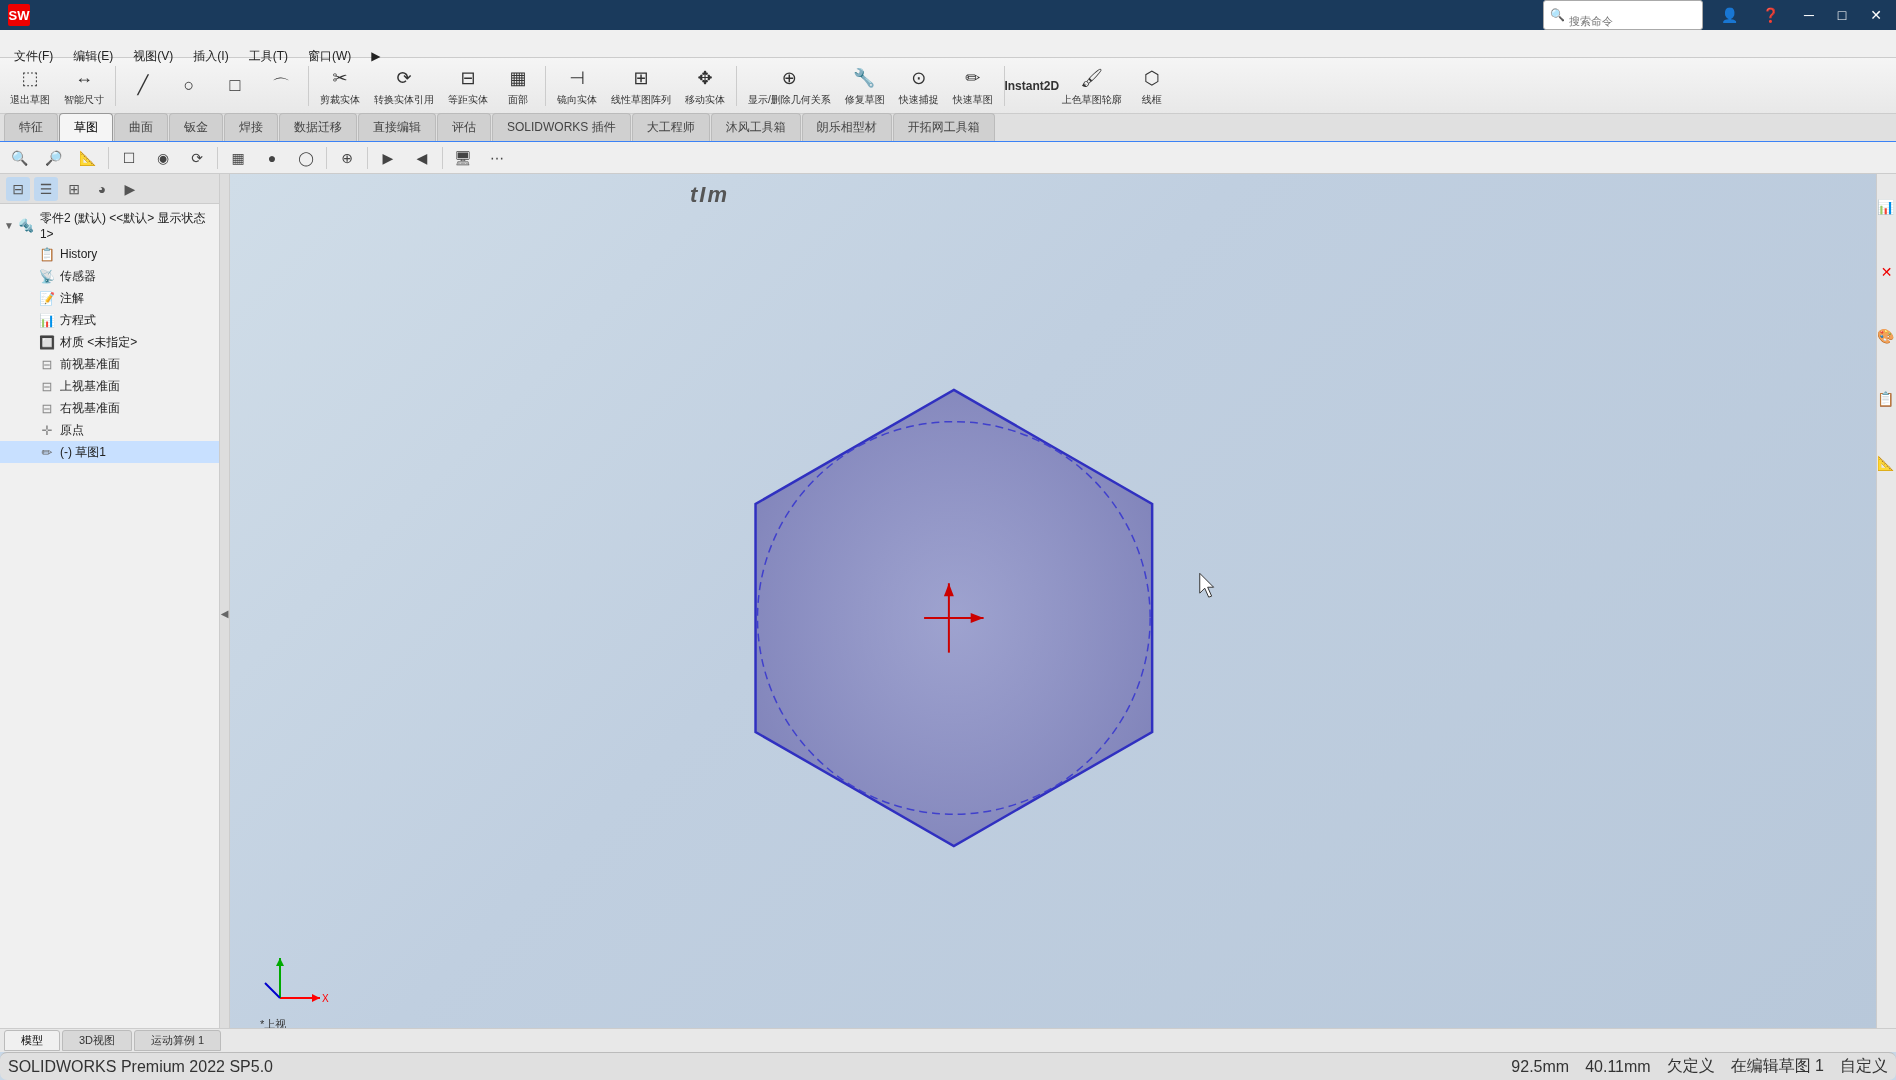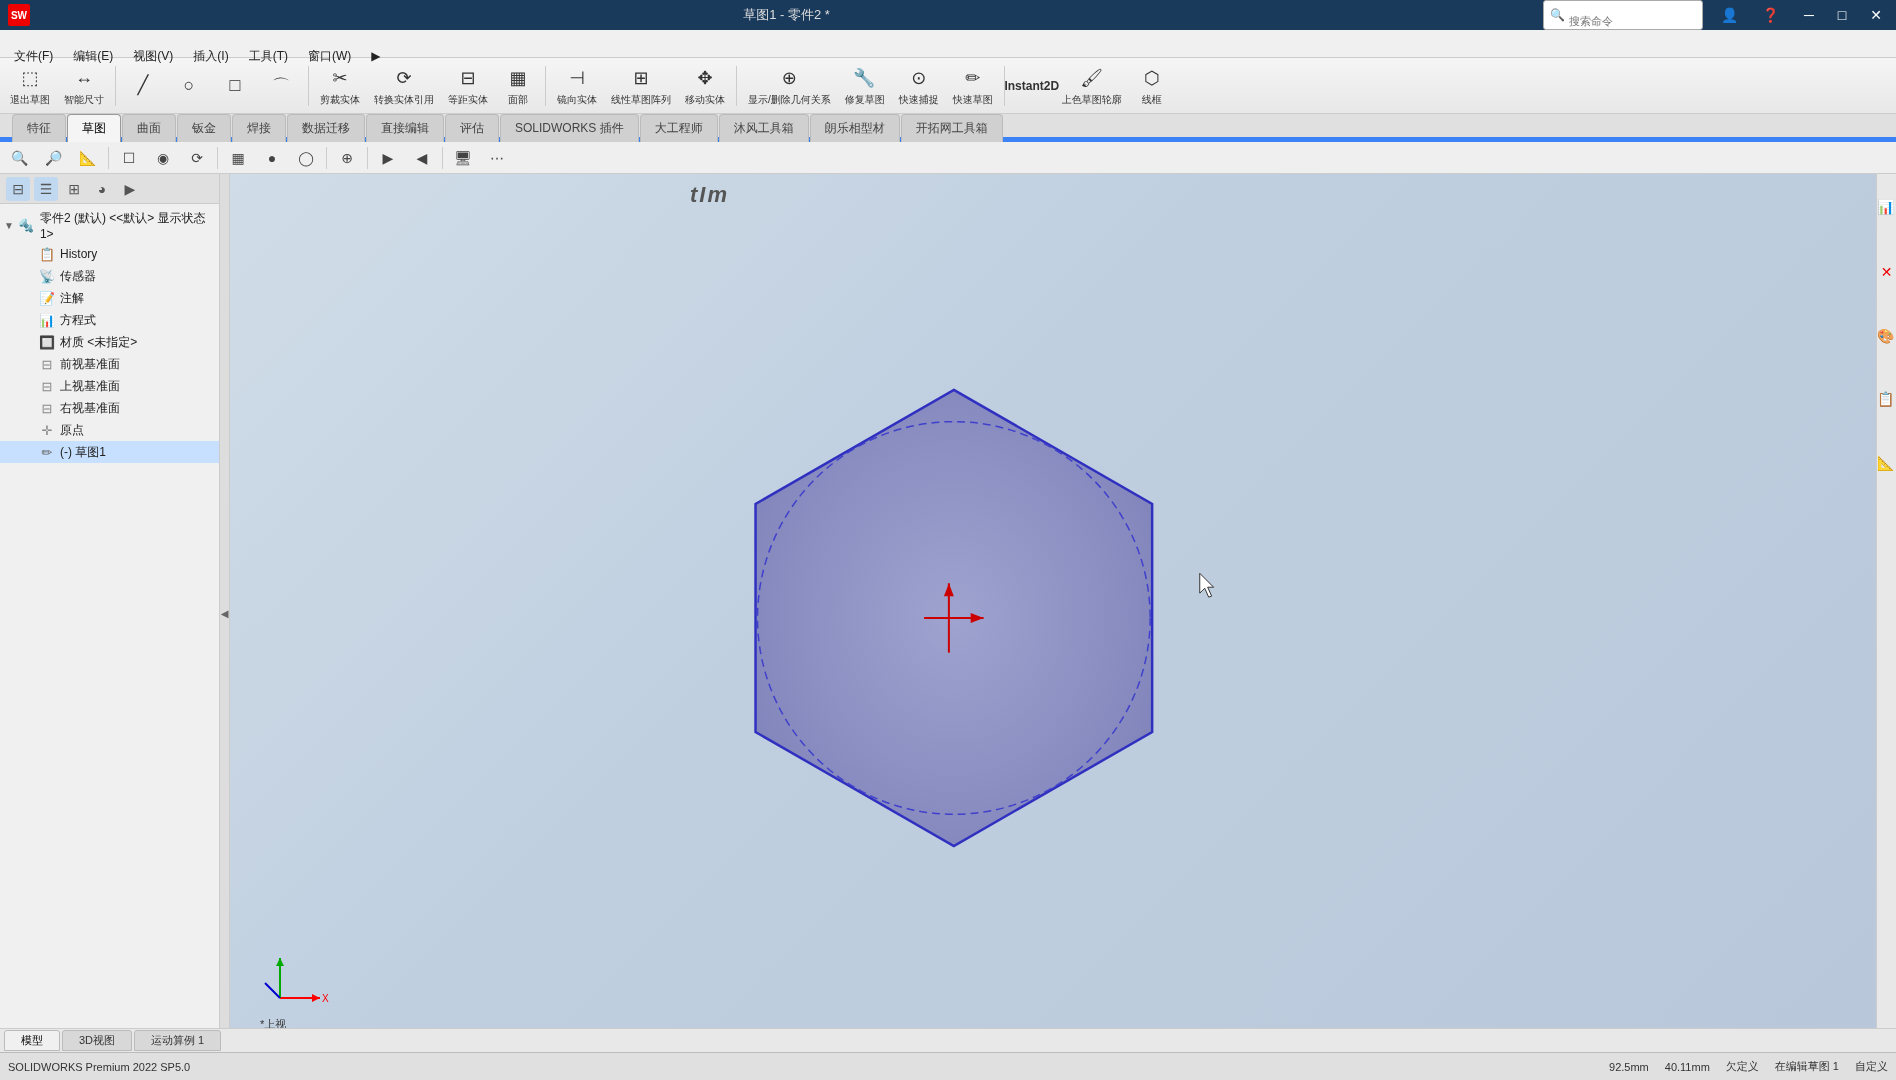--- a/index.html
+++ b/index.html
@@ -51,21 +51,21 @@
       gap: 4px;
     }
     .sw-logo-icon {
       width: 22px;
       height: 22px;
       background: #e00;
       border-radius: 2px;
       display: flex;
       align-items: center;
       justify-content: center;
-      font-size: 10px;
+      font-size: 13px;
       font-weight: bold;
       color: white;
     }
 
     
     #menu-bar {
       height: 28px;
       background: #f0f0f0;
       display: flex;
       align-items: center;
@@ -120,23 +120,23 @@
       height: 40px;
       background: #ccc;
       margin: 0 3px;
     }
 
     
     #tab-bar {
       height: 28px;
       background: #e0e0e0;
       display: flex;
-      align-items: flex-start;
-      padding: 0 12px;
-      border-bottom: 5px solid #3b82f6;
+      align-items: flex-end;
+      padding: 0 4px;
+      border-bottom: 1px solid #3b82f6;
       gap: 1px;
     }
     .tab-item {
       padding: 5px 14px;
       font-size: 12px;
       cursor: pointer;
       border-radius: 4px 4px 0 0;
       background: #d0d0d0;
       border: 1px solid #bbb;
       border-bottom: none;
@@ -322,23 +322,24 @@
     }
 
     
     #status-bar {
       height: 28px;
       background: #e0e0e0;
       border-top: 1px solid #bbb;
       display: flex;
       align-items: center;
       padding: 0 8px;
-      font-size: 11px;
+      font-size: 16px;
       color: #333;
       gap: 16px;
+      border-radius: 7px;
     }
     #status-bar-left {
       display: flex;
       align-items: center;
       gap: 8px;
     }
     #status-bar-right {
       margin-left: auto;
       display: flex;
       align-items: center;
@@ -404,23 +405,20 @@
     }
   </style>
 </head>
 <body>
 
 <div id="title-bar">
   <div id="title-bar-left">
     <div class="sw-logo">
       <div class="sw-logo-icon">SW</div>
     </div>
-  </div>
-  <div id="title-bar-center">
-    <span>草图1 - 零件2 *</span>
   </div>
   <div id="title-bar-right">
     <div id="search-bar">
       <span>🔍</span>
       <input type="text" placeholder="搜索命令" style="">
     </div>
     <span class="title-btn">👤</span>
     <span class="title-btn">❓</span>
     <span class="title-btn">─</span>
     <span class="title-btn">□</span>

